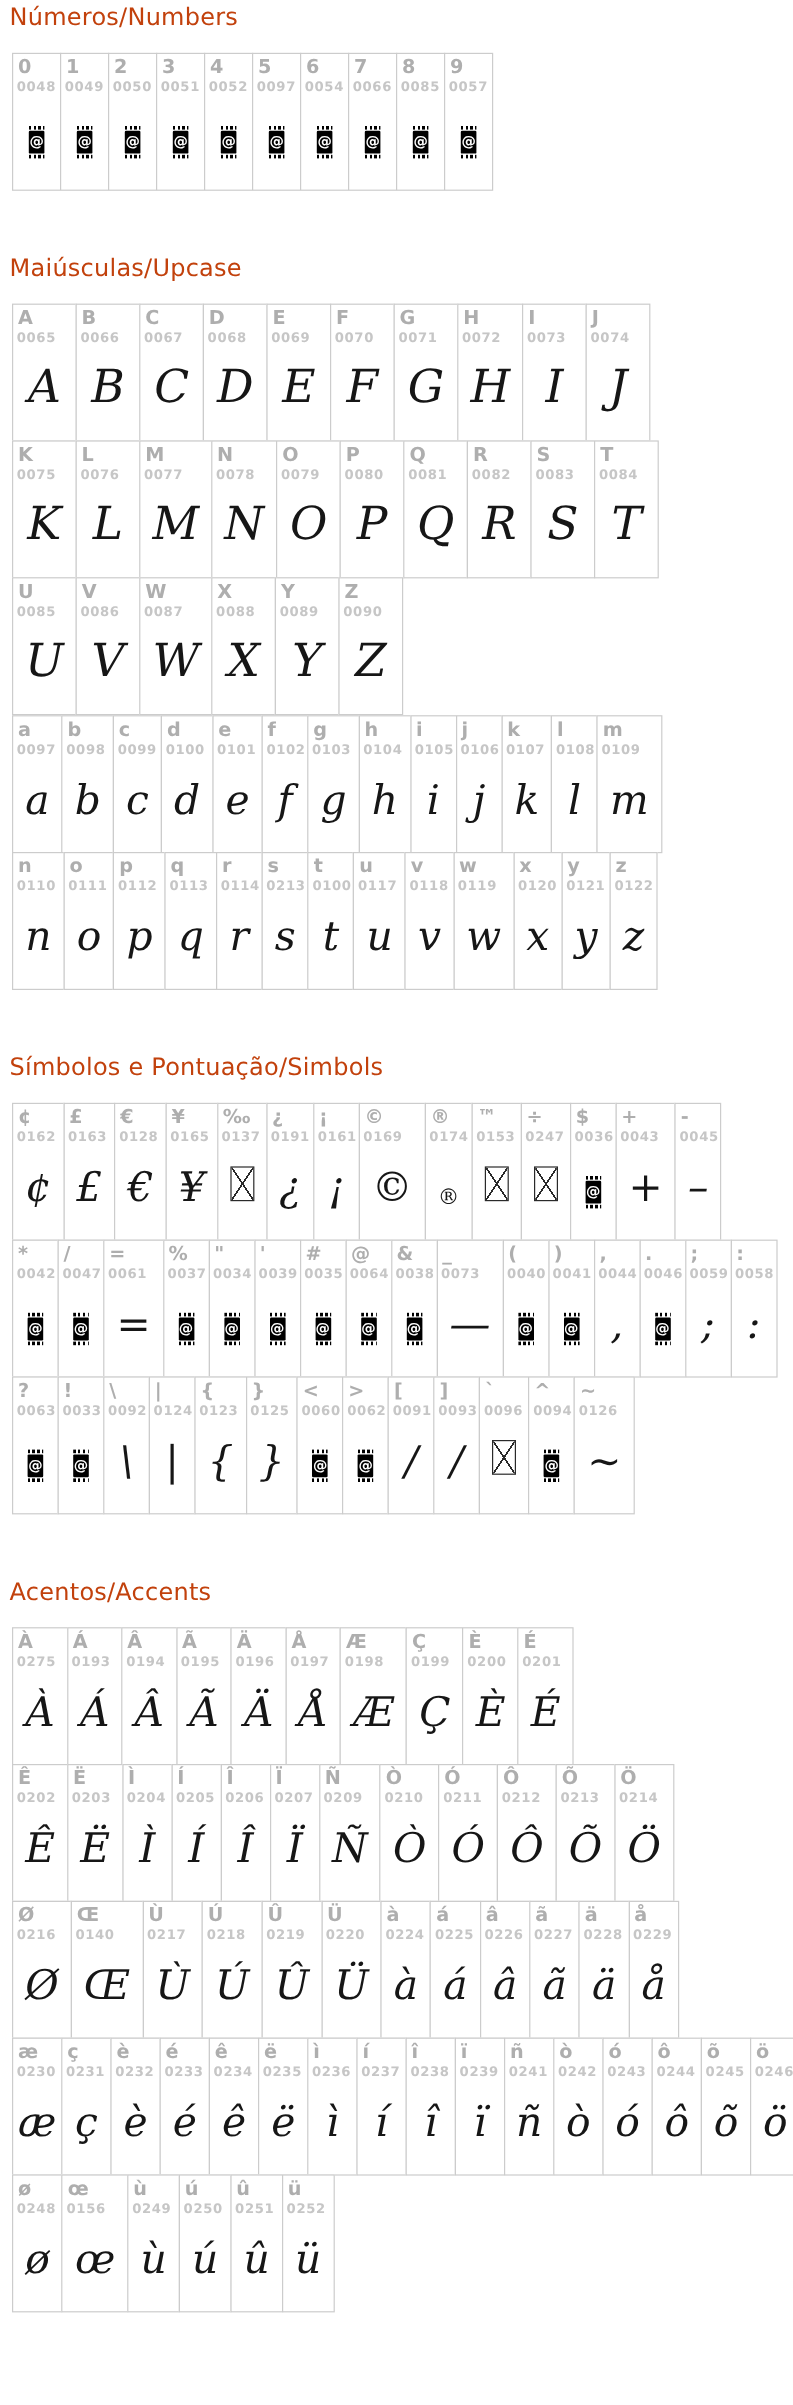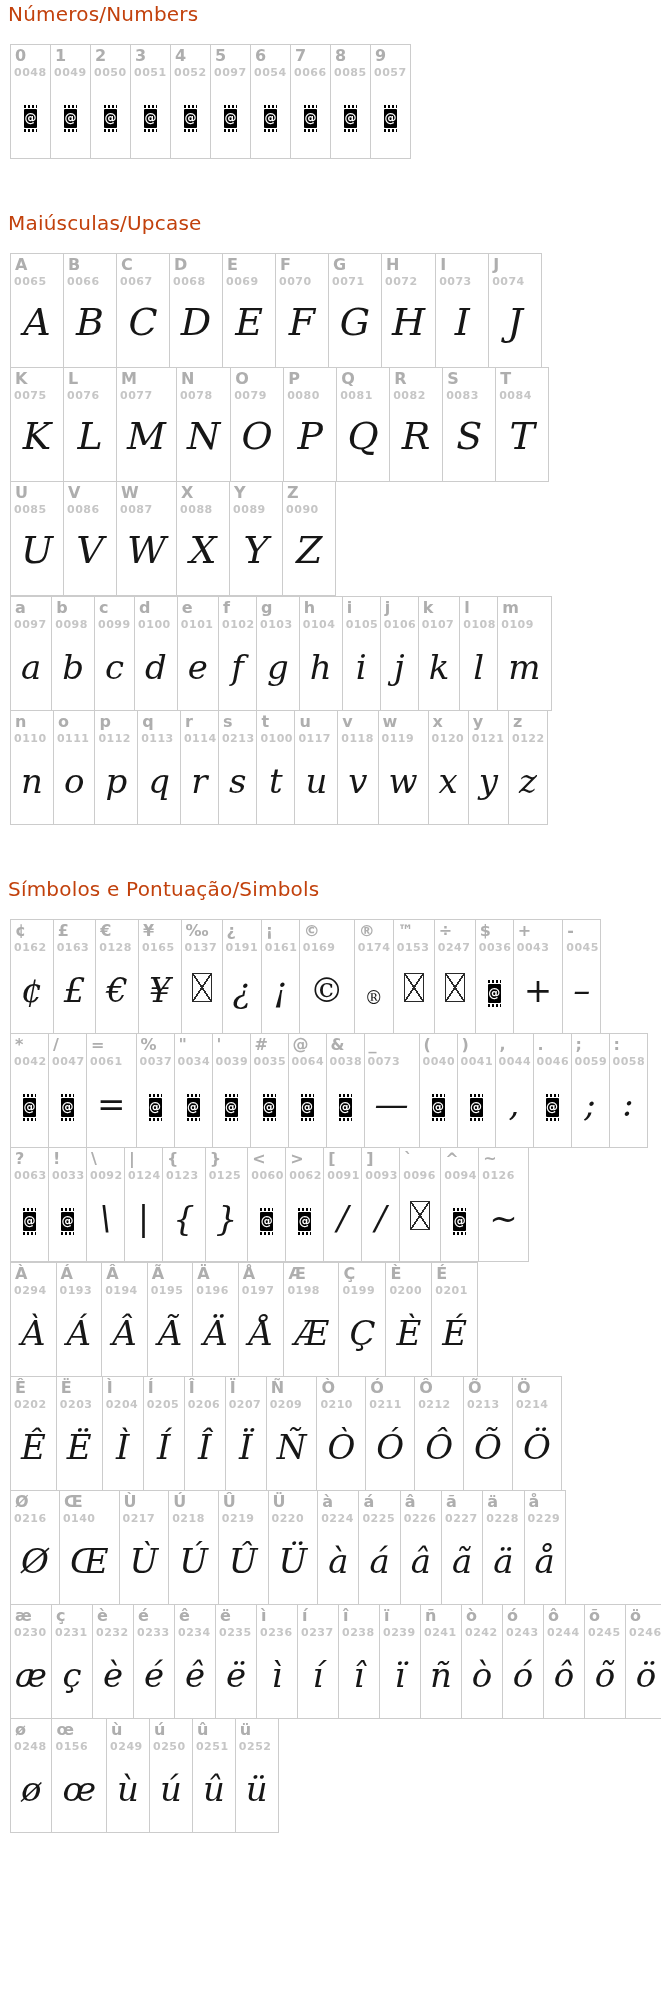--- a/index.html
+++ b/index.html
@@ -759,25 +759,26 @@
           </div>
           <div class="glyph-cell">
             <span class="cell-label">~</span>
             <span class="cell-code">0126</span>
             <span class="cell-glyph">~</span>
           </div>
         </div>
       </div>
     </div>
     <div class="section sec-accents">
+      <h2 class="section-title">Acentos/Accents</h2>
       <div class="glyph-table">
         <div class="glyph-row">
           <div class="glyph-cell">
             <span class="cell-label">À</span>
-            <span class="cell-code">0294</span>
+            <span class="cell-code">0275</span>
             <span class="cell-glyph">À</span>
           </div>
           <div class="glyph-cell">
             <span class="cell-label">Á</span>
             <span class="cell-code">0193</span>
             <span class="cell-glyph">Á</span>
           </div>
           <div class="glyph-cell">
             <span class="cell-label">Â</span>
             <span class="cell-code">0194</span>

